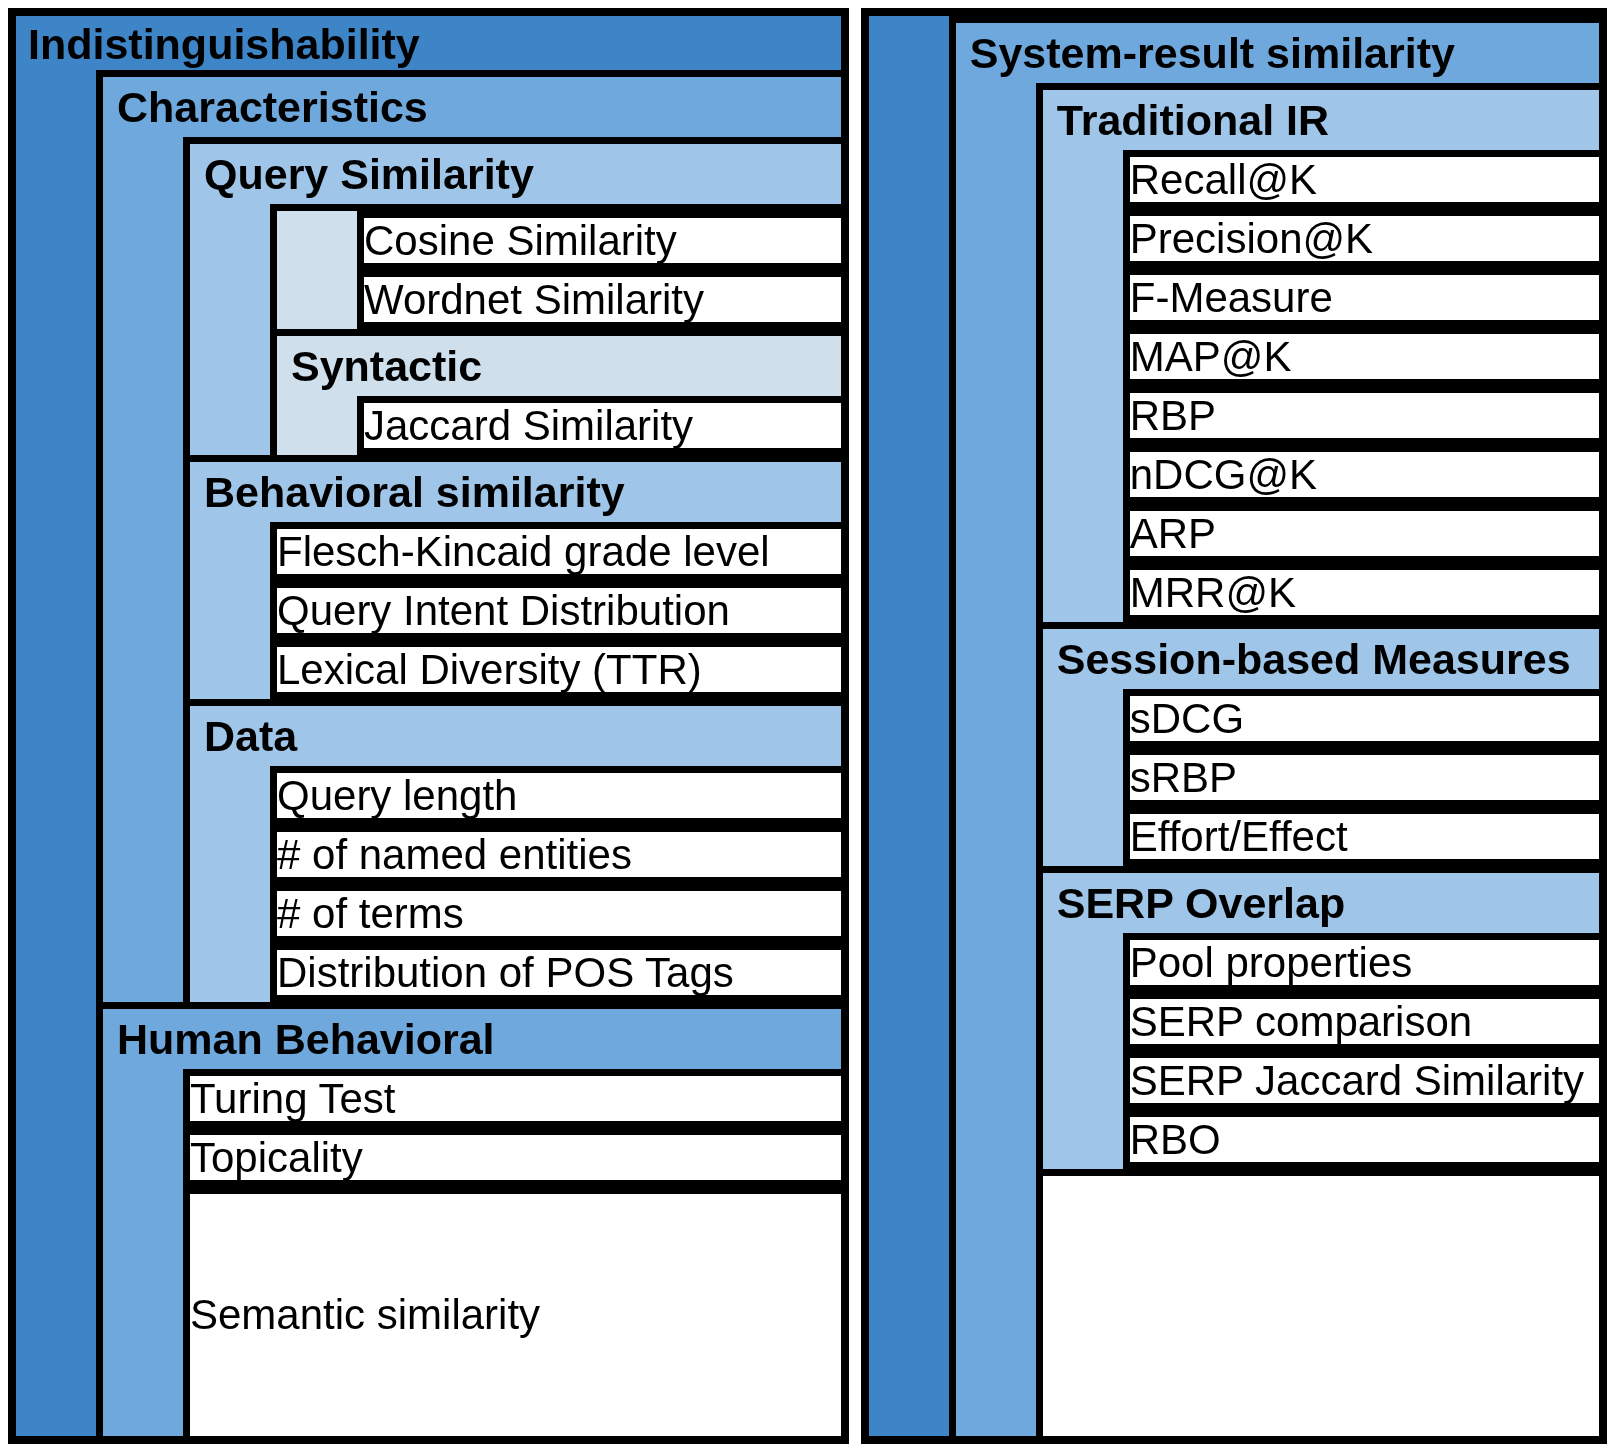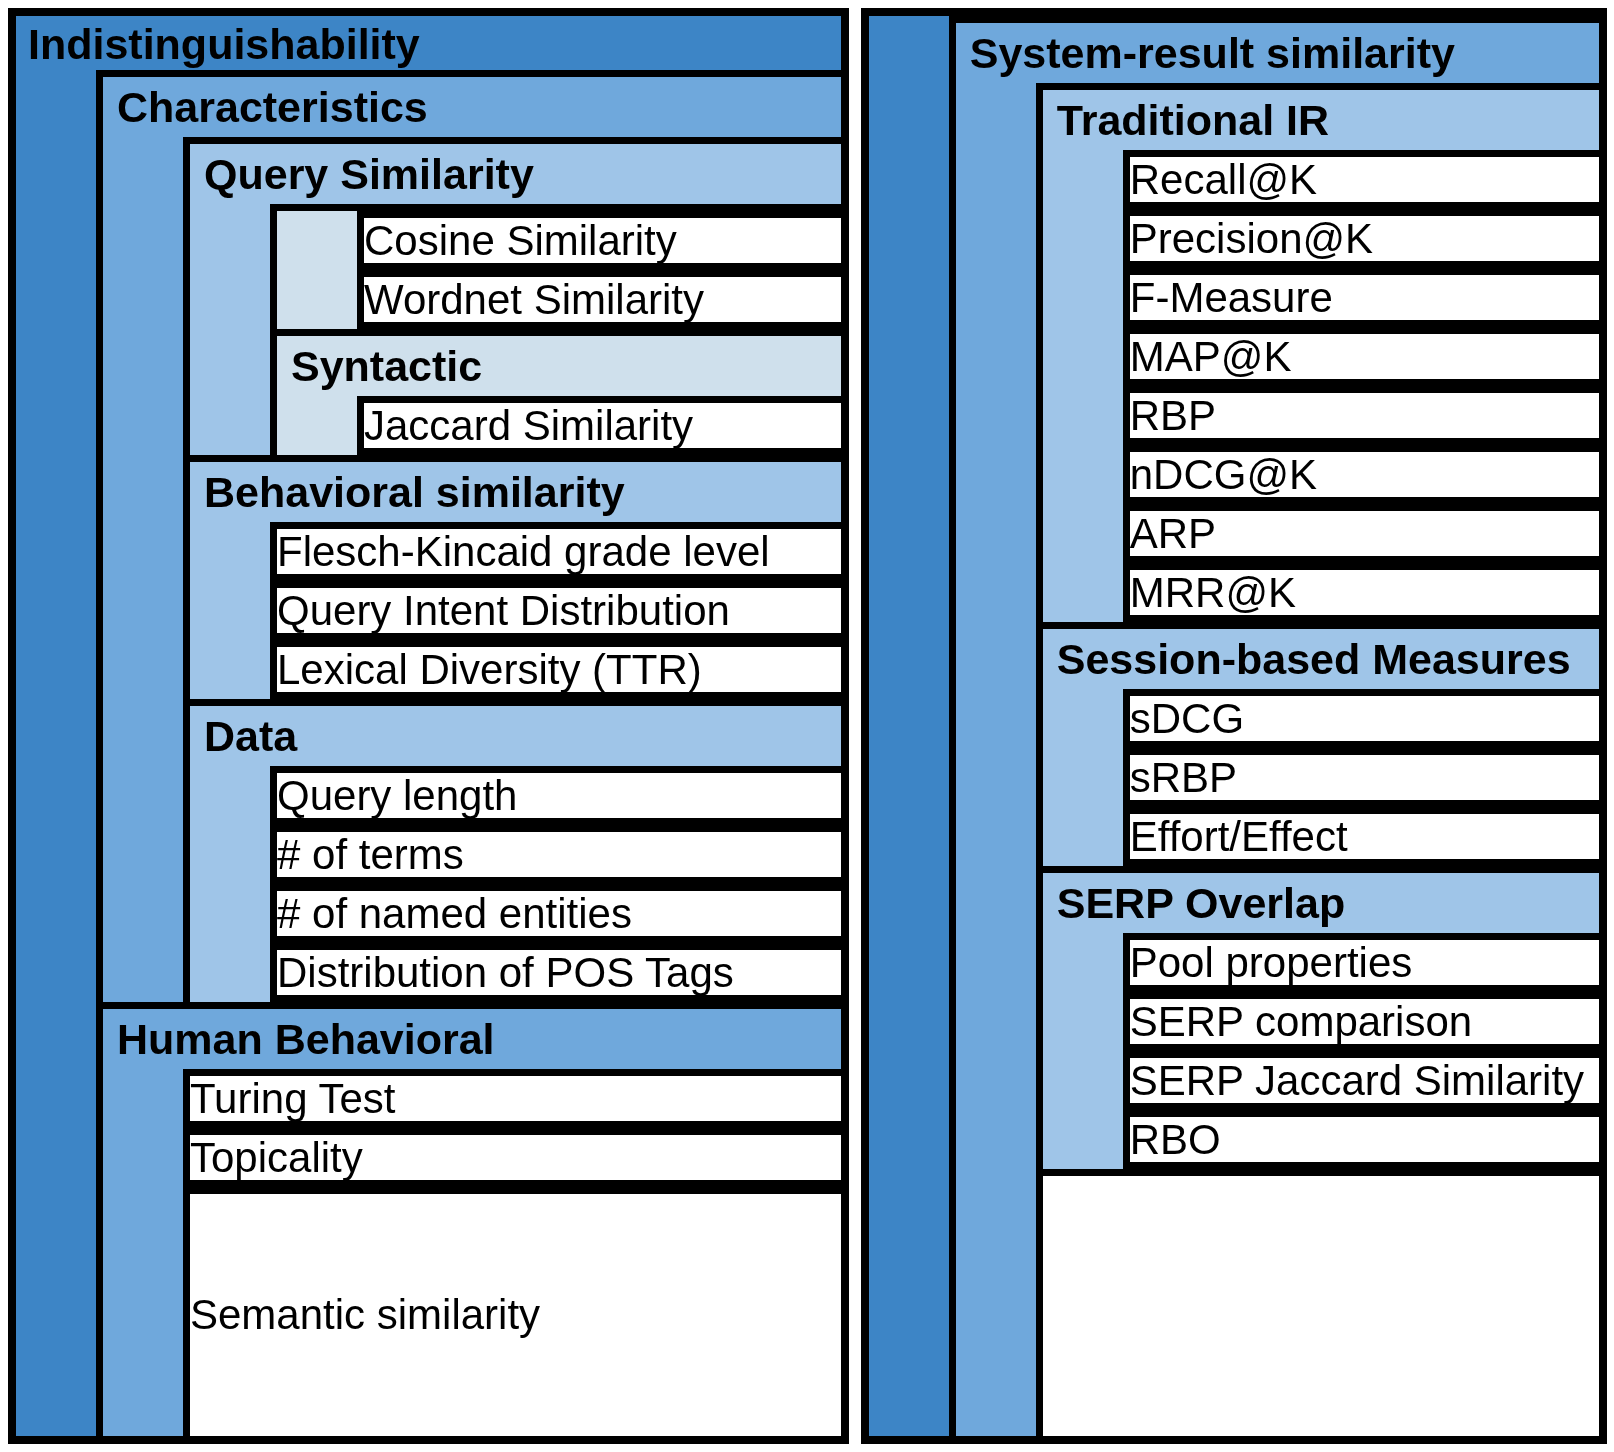--- a/index.html
+++ b/index.html
@@ -59,22 +59,22 @@
       <div class="box lvl3">
         <div class="box-title">Behavioral similarity</div>
         <div class="leaf">Flesch-Kincaid grade level</div>
         <div class="leaf">Query Intent Distribution</div>
         <div class="leaf">Lexical Diversity (TTR)</div>
       </div>
 
       <div class="box lvl3">
         <div class="box-title">Data</div>
         <div class="leaf">Query length</div>
+        <div class="leaf"># of named entities</div>
         <div class="leaf"># of terms</div>
-        <div class="leaf"># of named entities</div>
         <div class="leaf">Distribution of POS Tags</div>
       </div>
     </div>
 
     <div class="box lvl2 grow no-bb">
       <div class="box-title">Human Behavioral</div>
       <div class="leaf">Turing Test</div>
       <div class="leaf">Topicality</div>
       <div class="leaf grow no-bb">Semantic similarity</div>
     </div>

